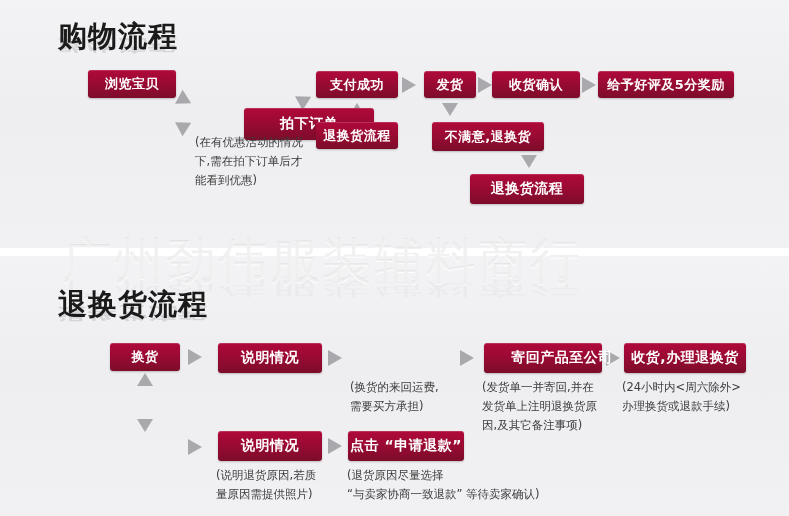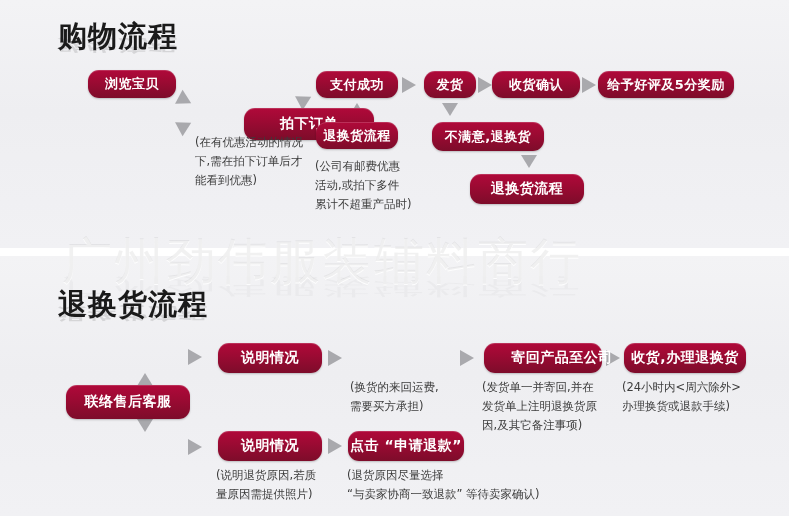--- a/index.html
+++ b/index.html
@@ -90,21 +90,21 @@
   #title-return        { left: 58px; top: 285px; }
   #title-return-refl   { left: 58px; top: 324px; }
 
   
   .box {
     position: absolute;
     display: flex;
     align-items: center;
     justify-content: center;
     box-sizing: border-box;
-    border-radius: 11px;
+    border-radius: 3px;
     color: #ffffff;
     font-size: 13px;
     font-weight: bold;
     letter-spacing: 0.5px;
     white-space: nowrap;
     z-index: 20;
     background: linear-gradient(180deg, #b0093a 0%, #9d0a33 40%, #7d0c2a 100%);
     box-shadow: 0 1px 2px rgba(0,0,0,0.22), inset 0 1px 0 rgba(255,255,255,0.16);
     font-family: "DejaVu Sans", sans-serif;
   }
@@ -201,26 +201,23 @@
   <div class="arrow arrow-r" style="left:402px; top:77px;"></div>
   <div class="arrow arrow-r" style="left:478px; top:77px;"></div>
   <div class="arrow arrow-r" style="left:582px; top:77px;"></div>
   <div class="arrow arrow-d" style="left:442px; top:103px;"></div>
   <div class="arrow arrow-d" style="left:521px; top:155px;"></div>
 
   <div class="note" style="left:195px; top:133px; width:126px;">(在有优惠活动的情况
 下,需在拍下订单后才
 能看到优惠)</div>
 
-  <div class="note" style="left:315px; top:157px; width:126px;">(公司有邮费优惠
-活动,或拍下多件
-累计不超重产品时)</div>
-
-  <div class="box box-lg" style="left:66px;  top:385px; width:124px; height:34px;">联络售后客服</div>
-
+
+
+  <div class="box" style="left:110px; top:343px; width:70px;  height:28px;">换货</div>
 
 
   <div class="box box-lg" style="left:218px; top:343px; width:104px; height:30px;">说明情况</div>
 
   <div class="box box-lg" style="left:218px; top:431px; width:104px; height:30px;">说明情况</div>
 
 
   <div class="box box-lg" style="left:348px; top:431px; width:116px; height:30px;">点击 “申请退款”</div>
 
   <div class="box box-lg" style="left:484px; top:343px; width:118px; height:30px;padding-left:38px;">寄回产品至公司</div>

